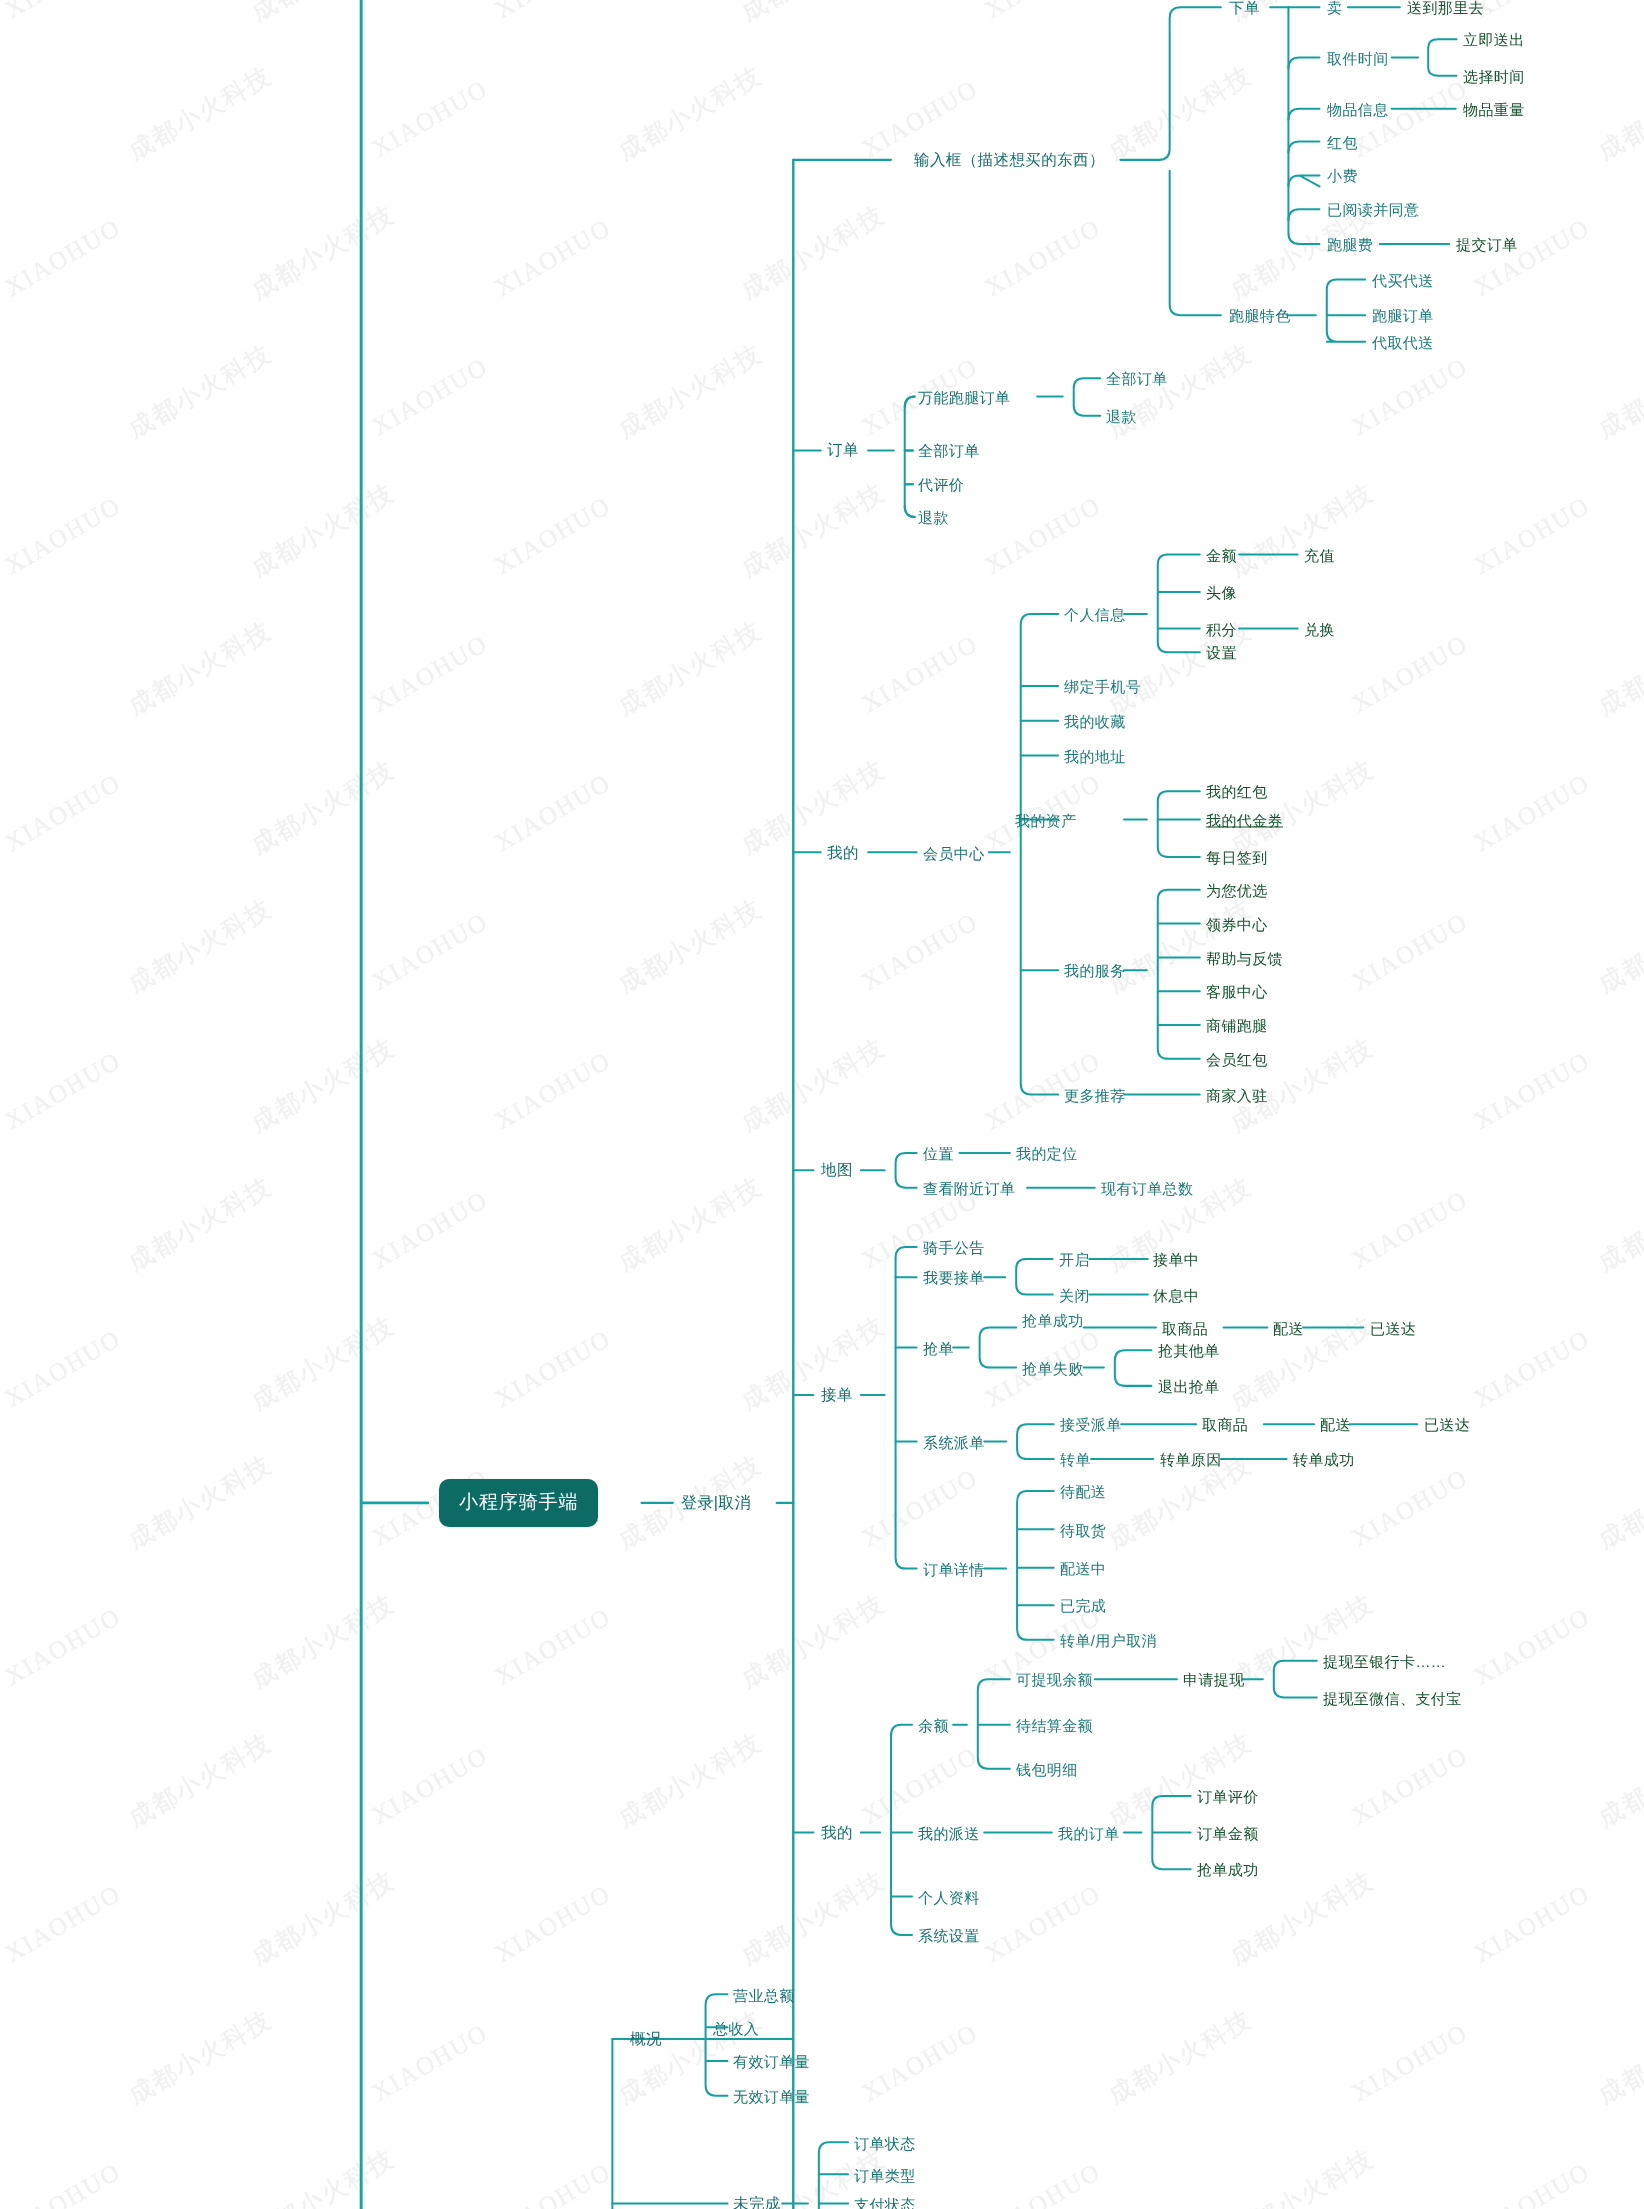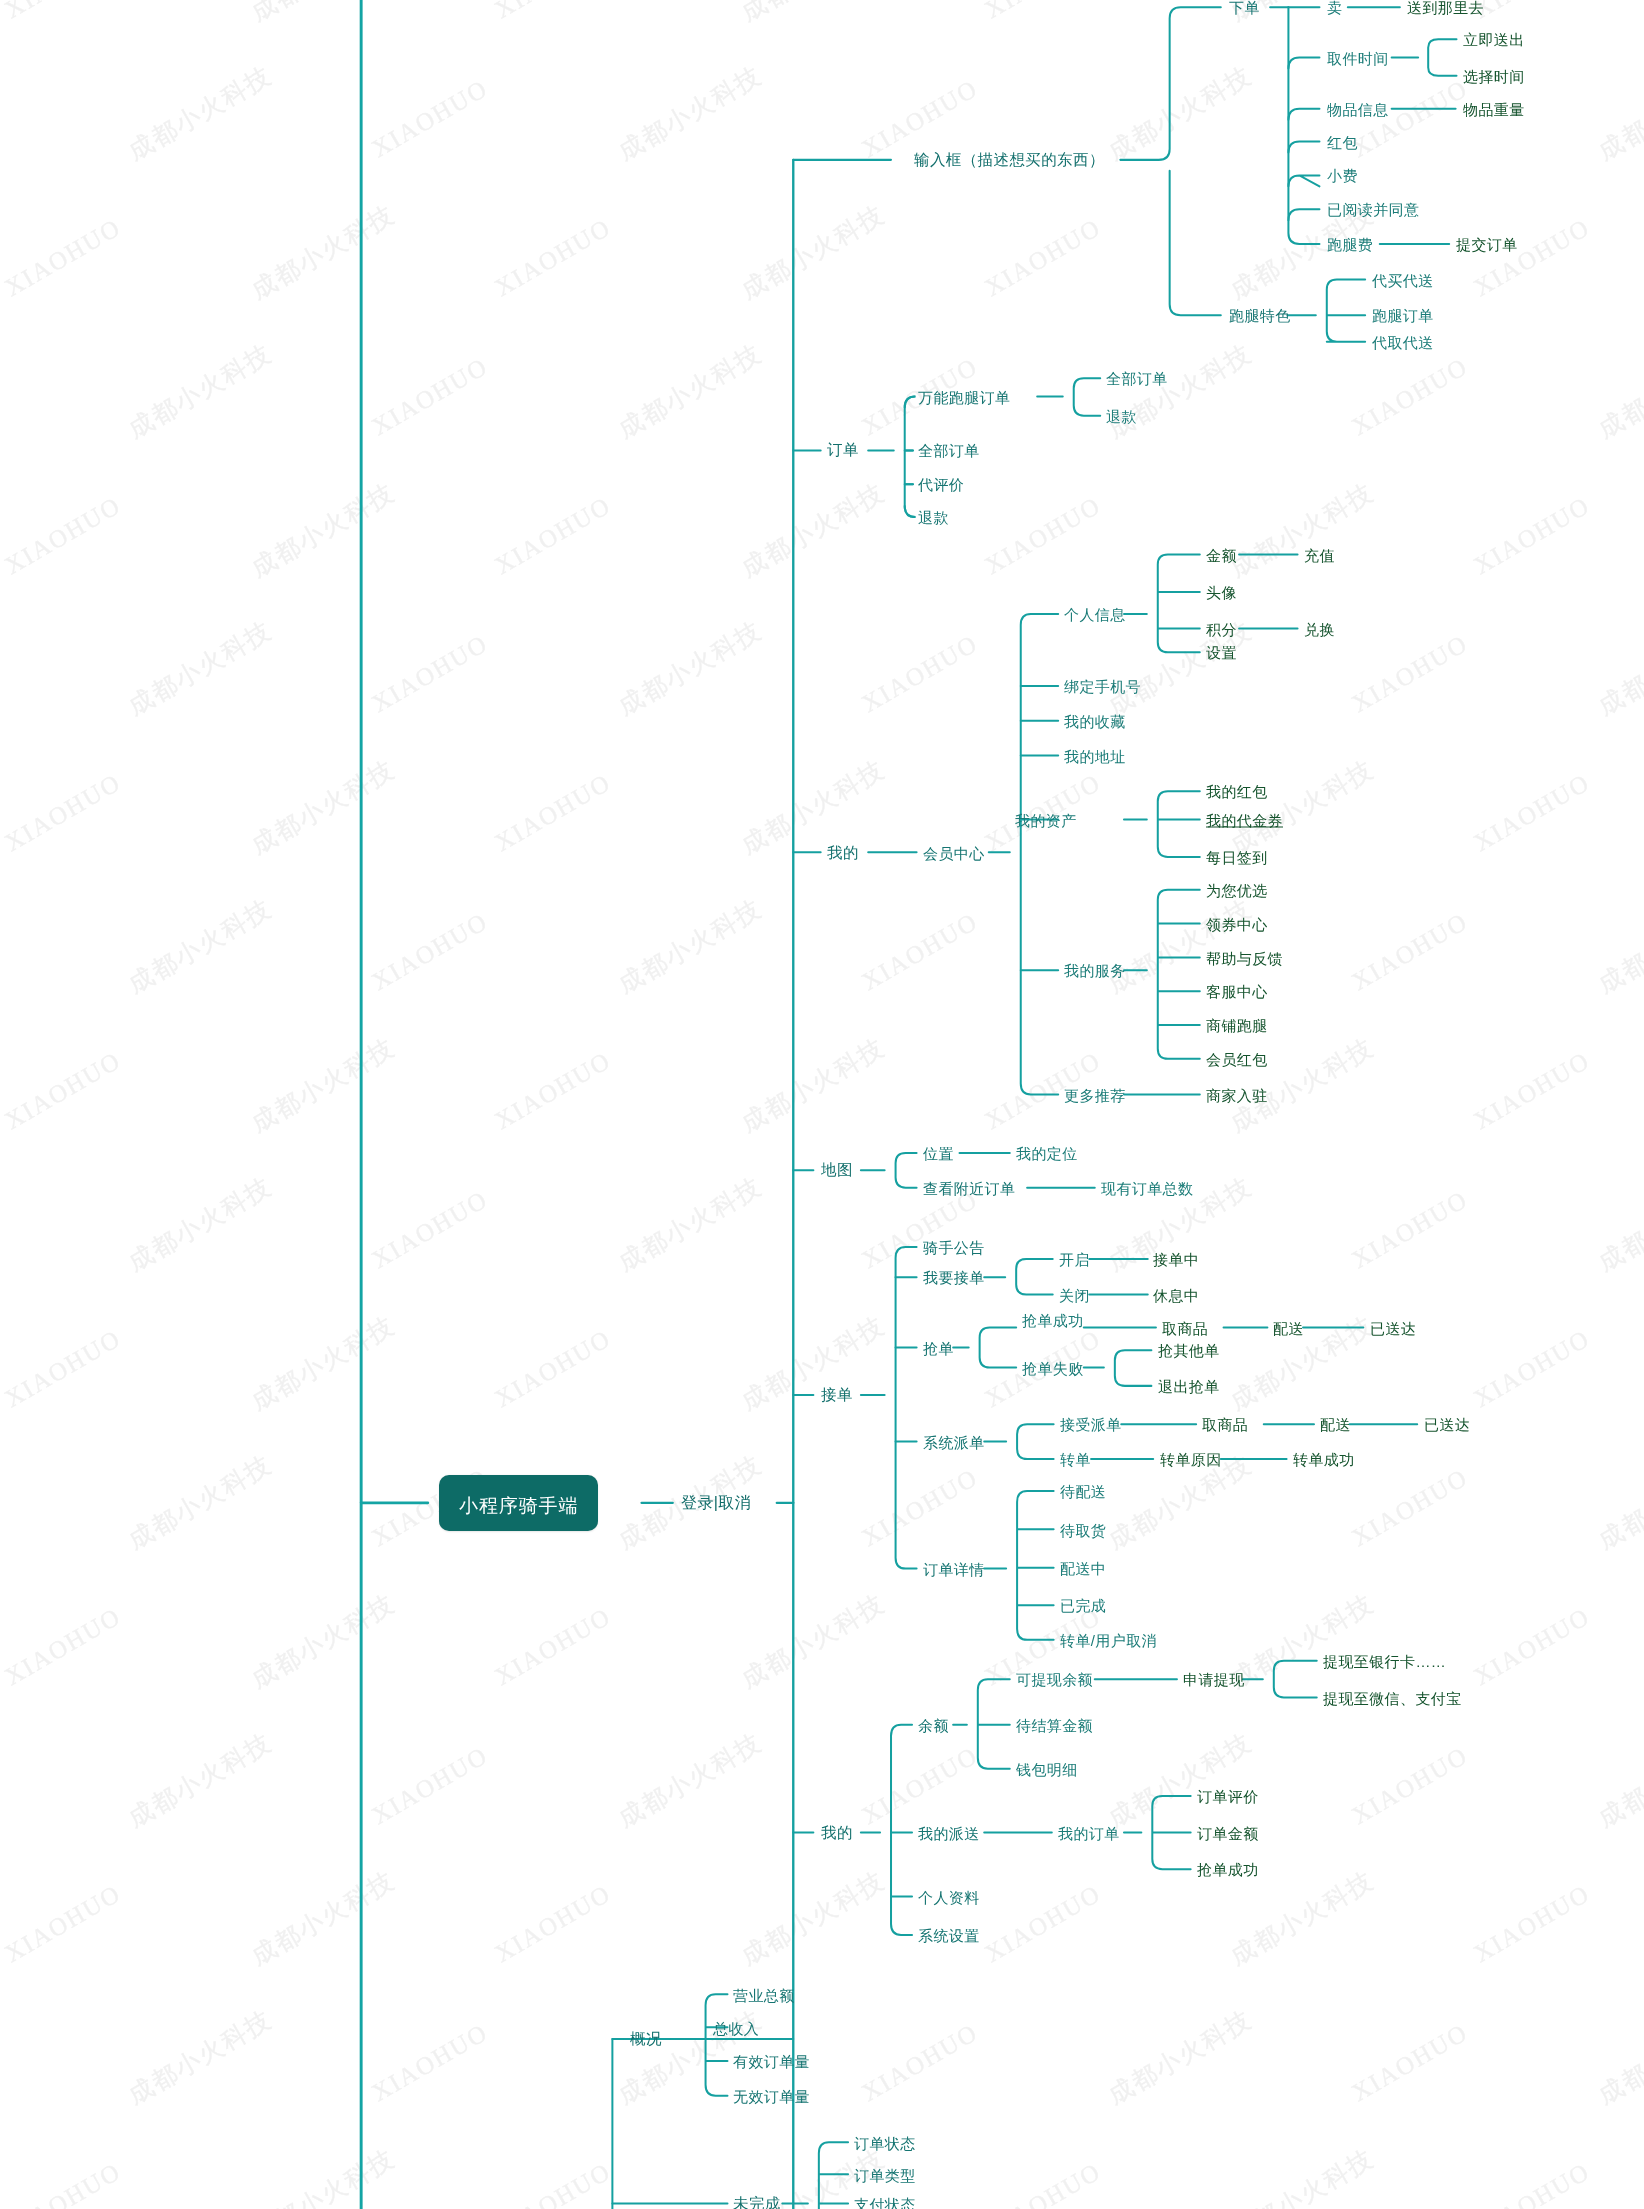--- a/index.html
+++ b/index.html
@@ -63,21 +63,21 @@
   .node.lvl3 { font-size: 15px; color: #157471; }
   .node.lvl4 { font-size: 15px; color: #1a7b77; }
   .node.lvl5 { font-size: 15px; color: #14532d; }
   .root-node {
     position: absolute;
     transform: translateY(-50%);
     background: #0d6b66;
     color: #ffffff;
     font-size: 19px;
     letter-spacing: 0.9px;
-    padding: 18px 20px 12px 20px;
+    padding: 10px 20px 12px 20px;
     border-radius: 10px;
     white-space: nowrap;
     box-shadow: 0 0.9px 1.8px rgba(0,0,0,0.10);
   }
 </style>
 </head>
 <body>
 
 <div id="canvas">
 

